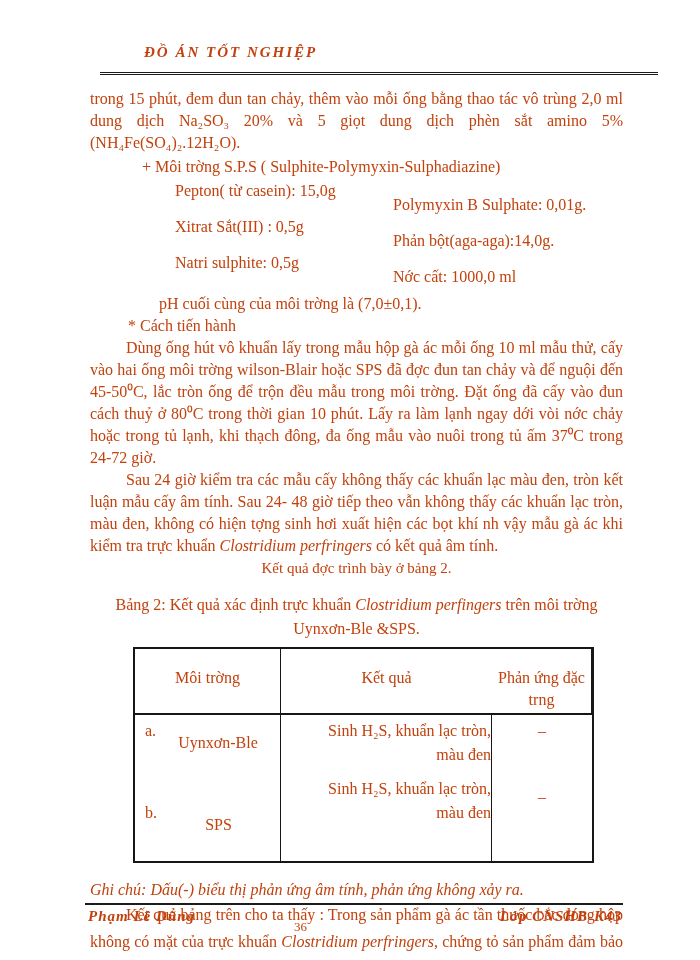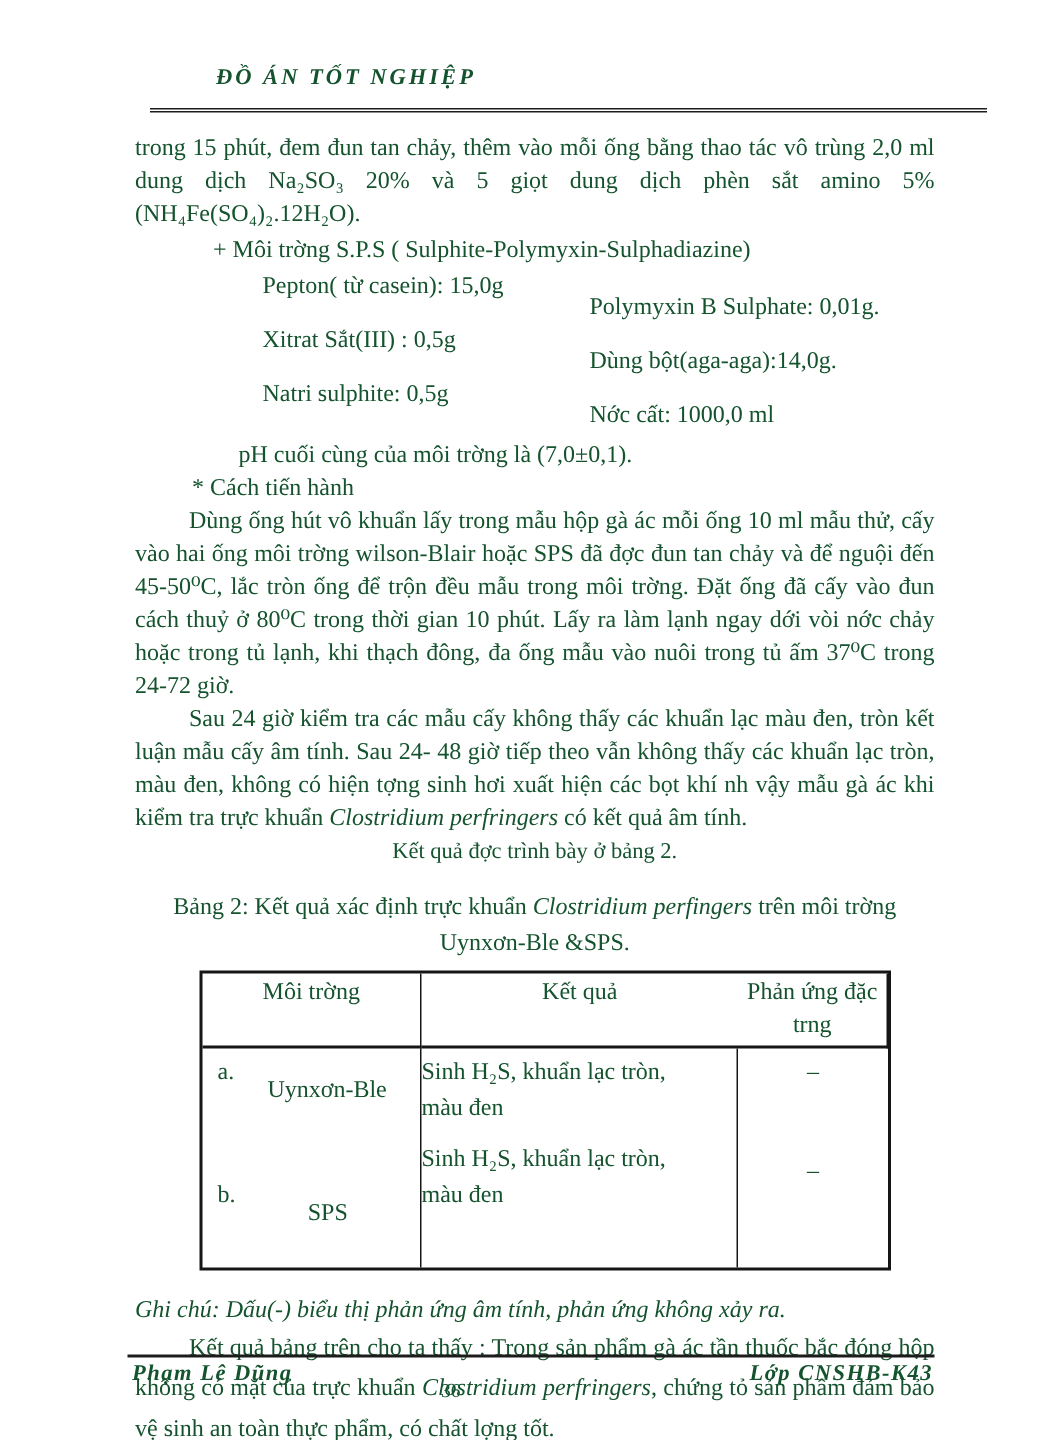--- a/index.html
+++ b/index.html
@@ -1,64 +1,64 @@
 <!DOCTYPE html>
 <html><head>
 <meta charset="utf-8">
 <style>
   html,body{margin:0;padding:0;background:#e8e8e8;}
   .page{
     width:700px;height:960px;background:#ffffff;position:relative;
-    font-family:"Liberation Serif","DejaVu Serif",serif;color:#14532d;
+    font-family:"Liberation Serif","DejaVu Serif",serif;color:#c2410c;
     overflow:hidden;
   }
   
   .header-title{
     position:absolute;top:44px;left:144px;
     font-style:italic;font-weight:bold;font-size:15px;letter-spacing:2px;
   }
   .header-rule{
     position:absolute;top:72px;left:100px;width:558px;height:0;
     border-bottom:3px double #1c1c1c;
   }
   
   .content{
     position:absolute;top:88px;left:90px;width:533px;
     font-size:16px;line-height:22px;
   }
   .content p{margin:0;}
   .just{text-align:justify;}
-  .indent{text-indent:36px;}
+  .indent{text-indent:36px;font-family:Liberation Serif, serif;}
   .sps-line{margin:2px 0 2px 52px;}
   .ing-row{display:flex;}
   .ing-l{margin-left:85px;width:218px;}
   .ing-r{flex:1;margin-top:14px;}
   .ph-line{margin:5px 0 0 69px;}
   .method-heading{margin-left:38px;}
   .para2{margin-top:4px;}
   .para3{margin-top:4px;}
   .species{font-style:italic;}
   .note-line{font-size:15px;text-align:center;}
   .caption{margin-top:14px;text-align:center;line-height:24px;}
   
   .tbl{
     box-sizing:border-box;margin:6px 0 0 43px;width:461px;
     border:2px solid #161616;
   }
   .tr{display:grid;grid-template-columns:146px 211px 1fr;}
   .tr.head .th{
-    border-bottom:2px solid #161616;text-align:center;padding:2px 0 2px;
+    border-bottom:2px solid #161616;text-align:center;padding:18px 0 2px;
   }
   .th.c1,.td.c1,.th.c2,.td.c2{border-right:1px solid #161616;}
   .tr.body .td{padding-top:4px;padding-bottom:12px;line-height:24px;}
   .mrow{display:flex;}
   .mrow .mlabel{margin-left:10px;}
   .mrow .mname{margin:12px auto;}
   .mrow.b{margin-top:34px;}
-  .td.c2{text-align:left;}
+  .td.c2{text-align:right;}
   .rx-gap{height:10px;}
   .td.c3{text-align:center;}
   .dash-b{margin-top:42px;}
   
   .legend{margin-top:16px;font-style:italic;}
   .concl{margin-top:4px;line-height:27px;}
   
   .footer-rule{
     position:absolute;top:903px;left:85px;width:538px;height:0;
     border-top:2px solid #1c1c1c;
@@ -90,21 +90,21 @@
 
     <div class="sps-line">+ Môi trờng  S.P.S ( Sulphite-Polymyxin-Sulphadiazine)</div>
 
     <div class="ingredients">
       <div class="ing-row">
         <span class="ing-l">Pepton( từ casein): 15,0g</span>
         <span class="ing-r">Polymyxin B Sulphate: 0,01g.</span>
       </div>
       <div class="ing-row">
         <span class="ing-l">Xitrat Sắt(III) : 0,5g</span>
-        <span class="ing-r">Dùng bột(aga-aga):14,0g.</span>
+        <span class="ing-r">Phản bột(aga-aga):14,0g.</span>
       </div>
       <div class="ing-row">
         <span class="ing-l">Natri sulphite: 0,5g</span>
         <span class="ing-r">Nớc  cất: 1000,0 ml</span>
       </div>
     </div>
 
     <div class="ph-line">pH cuối cùng của môi trờng  là (7,0±0,1).</div>
 
     <div class="method-heading">* Cách tiến hành</div>

